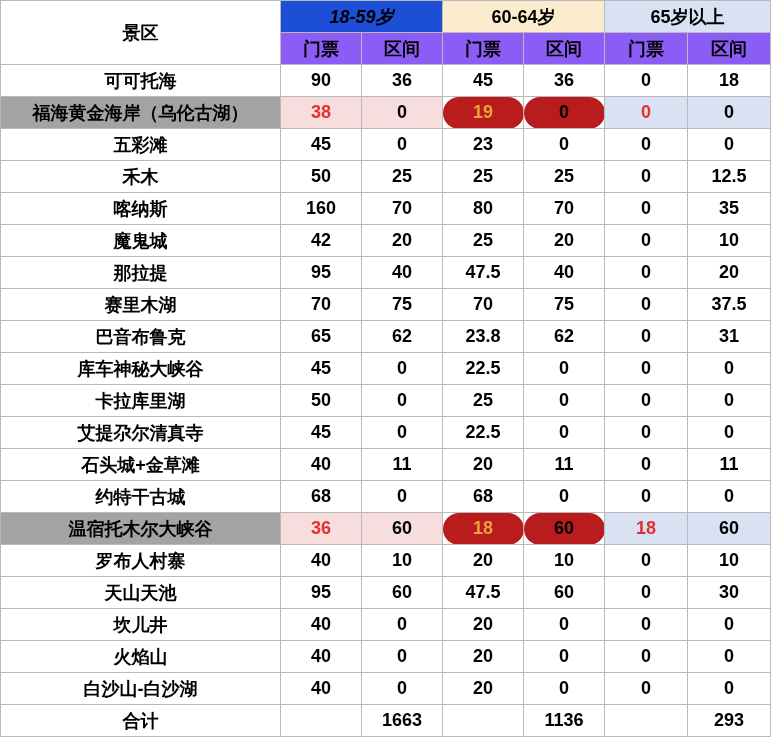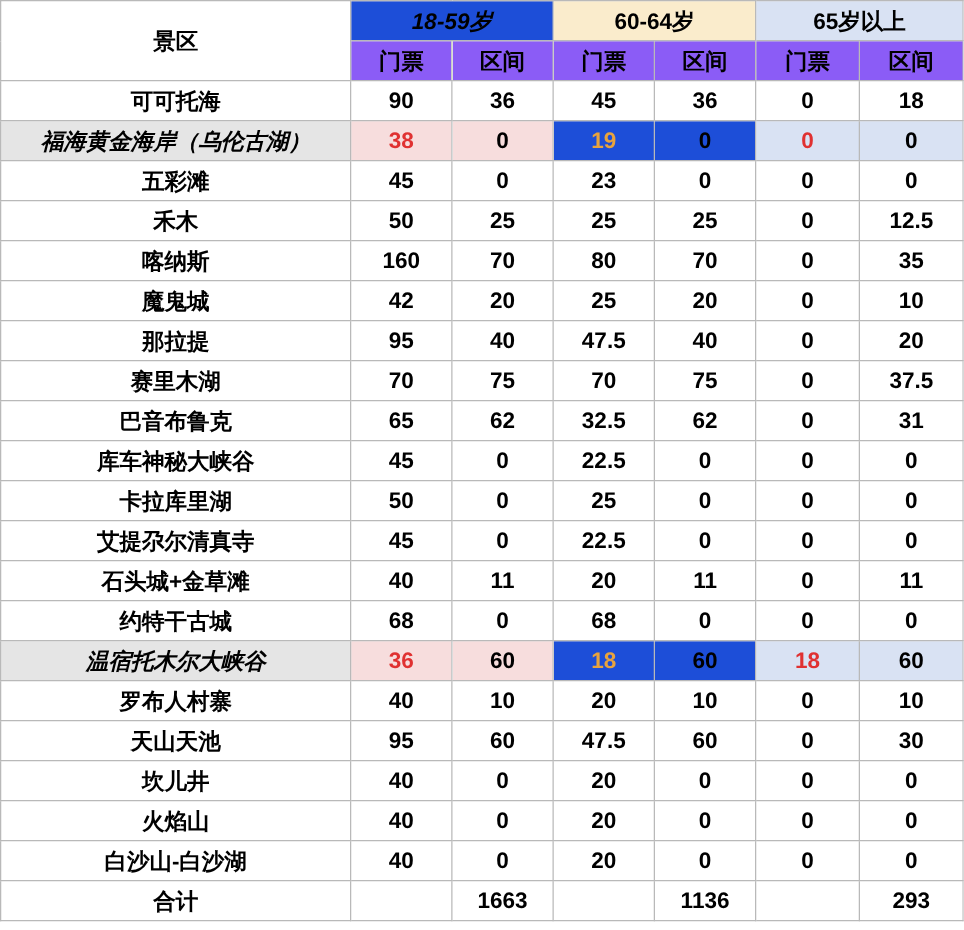--- a/index.html
+++ b/index.html
@@ -45,23 +45,23 @@
   .hdr-group {
     font-size: 21px;
   }
   .grp-a { background: #1d4ed8; font-style: italic; }
   .grp-b { background: #faeccc; }
   .grp-c { background: #d9e2f3; }
 
   .sub-hdr { font-size: 19px; background: #8b5cf6; }
 
   .row-hl-a { background: #f7dddd; margin-left: 20px; }
-  .row-hl-b { background: #1d4ed8; }
+  .row-hl-b { background: #b91c1c; border-radius: 16px; }
   .row-hl-c { background: #d9e2f3; }
-  .row-hl-name { background: #e5e5e5; font-style: italic; }
+  .row-hl-name { background: #a3a3a3; }
 
   .red { color: #e03131; }
   .orange { color: #e8a33d; }
 
   .total-label {
     text-align: left;
     padding-left: 6px;
     font-size: 19px;
   }
   .total-val { font-size: 21px; }
@@ -167,21 +167,21 @@
         <td class="">75</td>
         <td class="">70</td>
         <td class="">75</td>
         <td class="">0</td>
         <td class="">37.5</td>
       </tr>
       <tr>
         <td class="name-cell">巴音布鲁克</td>
         <td class="">65</td>
         <td class="">62</td>
-        <td class="">32.5</td>
+        <td class="">23.8</td>
         <td class="">62</td>
         <td class="">0</td>
         <td class="">31</td>
       </tr>
       <tr>
         <td class="name-cell">库车神秘大峡谷</td>
         <td class="">45</td>
         <td class="">0</td>
         <td class="">22.5</td>
         <td class="">0</td>

